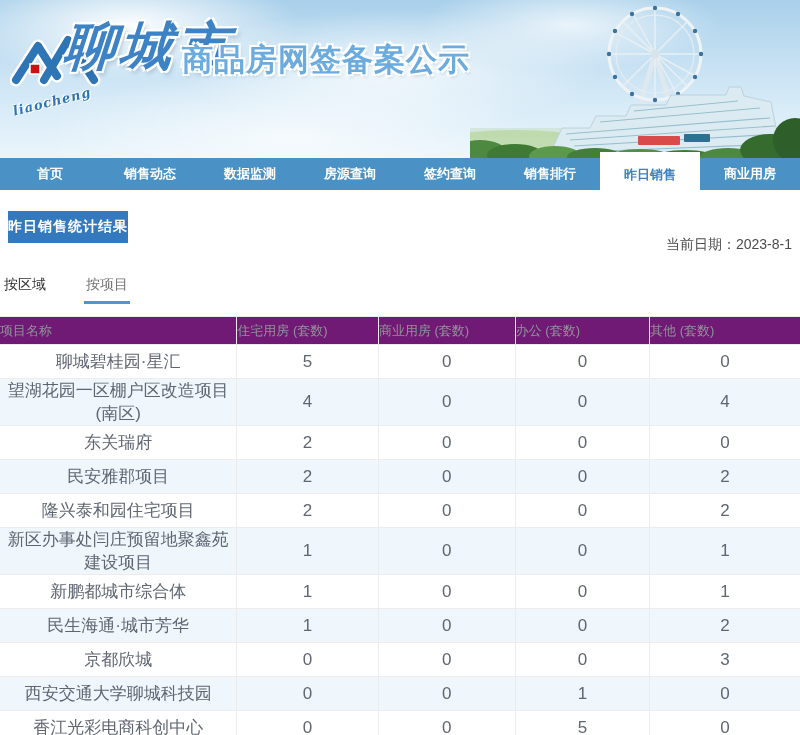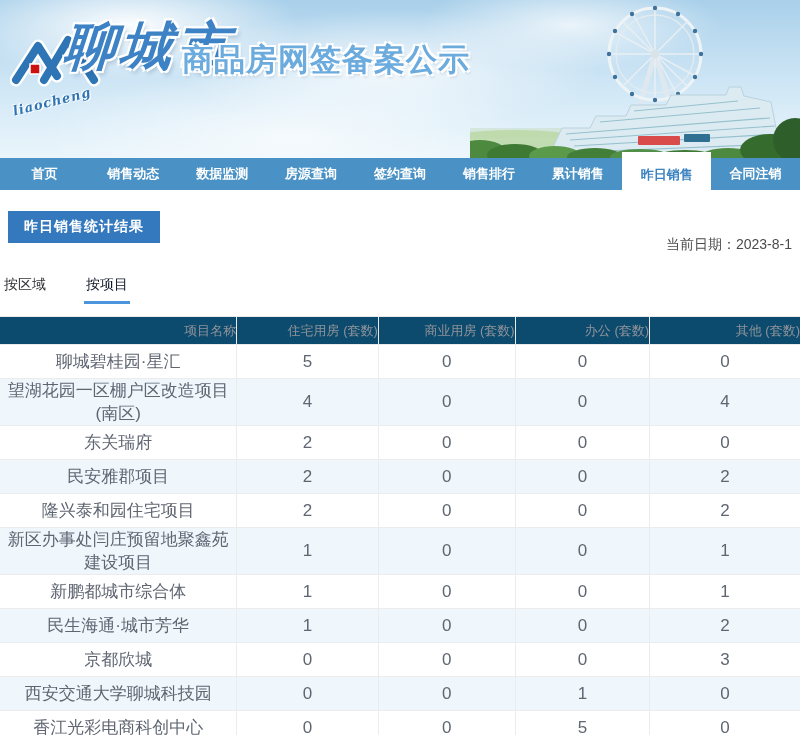--- a/index.html
+++ b/index.html
@@ -50,32 +50,32 @@
   .nav-item.active {
     position: relative; top: -6px; height: 44px; line-height: 46px;
     background: #ffffff; color: #3b82c0;
   }
 
   
   .content { position: relative; background: #fff; }
   .section-row { display: flex; justify-content: space-between; align-items: center; margin: 10px 8px 0 8px; }
   .section-badge {
     background: #3478bd; color: #fff; font-size: 14px; font-weight: bold;
-    padding: 7px 16px; letter-spacing: 1px;
+    padding: 7px 0; letter-spacing: 1px;
   }
   .current-date { font-size: 14px; color: #4c4c4c; margin-top: 36px; }
 
   .subtabs { display: flex; gap: 36px; margin: 22px 0 0 2px; font-size: 14px; }
   .subtab { color: #303133; padding: 0 2px 7px 2px; cursor: pointer; border-bottom: 3px solid transparent; }
-  .subtab.active { color: #0f172a; border-bottom-color: #4a95db; }
+  .subtab.active { color: #737373; border-bottom-color: #4a95db; }
 
   table.sales { width: 100%; margin-top: 12px; border-collapse: collapse; table-layout: fixed; }
   .sales th {
-    height: 28px; background: #0c4a6e; color: #909399; font-weight: normal; font-size: 13px;
-    border: 1px solid #eaeaea; text-align: right;
+    height: 28px; background: #701a75; color: #909399; font-weight: normal; font-size: 13px;
+    border: 1px solid #eaeaea; text-align: left;
   }
   .sales td {
     height: 34px; text-align: center; font-size: 17px; color: #5f6672;
     border: 1px solid #ececec;
   }
   .sales th:first-child, .sales td:first-child { border-left: none; }
   .sales th:last-child,  .sales td:last-child  { border-right: none; }
   .sales tbody tr:nth-child(even) { background: #eff7fc; }
 </style>
 </head>
@@ -175,23 +175,22 @@
     <div class="title-main">商品房网签备案公示</div>
   </div>
 
   <div class="nav-bar">
       <div class="nav-item">首页</div>
       <div class="nav-item">销售动态</div>
       <div class="nav-item">数据监测</div>
       <div class="nav-item">房源查询</div>
       <div class="nav-item">签约查询</div>
       <div class="nav-item">销售排行</div>
-      <div class="nav-item">累计销售</div>
       <div class="nav-item active">昨日销售</div>
-      <div class="nav-item">合同注销</div>
+      <div class="nav-item">商业用房</div>
     </div>
 
   <div class="content">
     <div class="section-row">
       <div class="section-badge">昨日销售统计结果</div>
       <div class="current-date"><span>当前日期：</span><span>2023-8-1</span></div>
     </div>
 
     <div class="subtabs">
         <div class="subtab">按区域</div>

